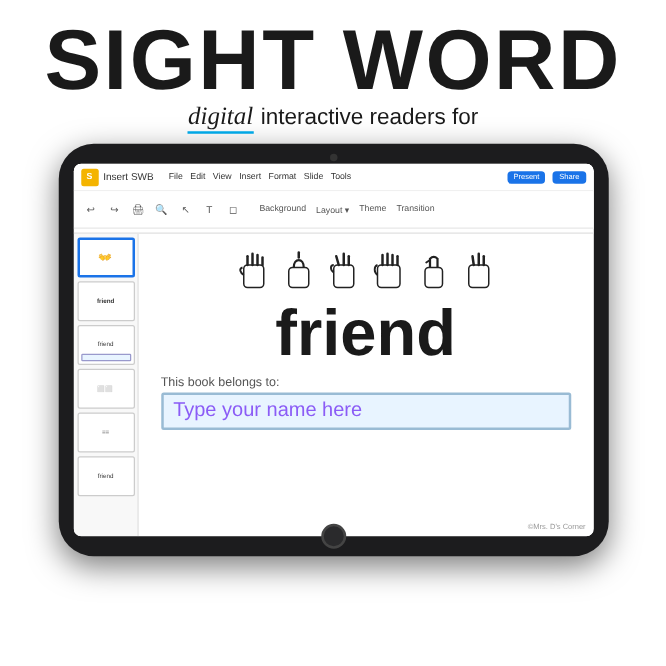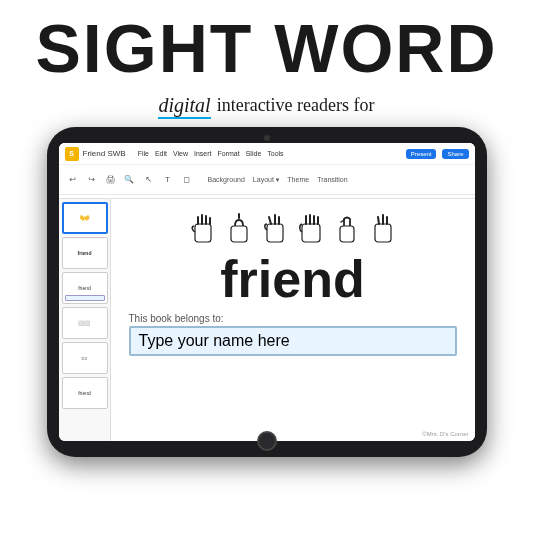--- a/index.html
+++ b/index.html
@@ -40,21 +40,21 @@
       font-family: 'Arial Black', Arial, sans-serif;
     }
 
     
     .subtitle-row {
       width: 100%;
       display: flex;
       align-items: center;
       justify-content: center;
       gap: 6px;
-      margin-top: 12px;
+      margin-top: 0;
     }
 
     .subtitle-digital {
       font-size: 20px;
       color: #1a1a1a;
       font-family: 'Brush Script MT', cursive;
       font-style: italic;
       position: relative;
     }
 
@@ -64,21 +64,21 @@
       bottom: -2px;
       left: 0;
       width: 100%;
       height: 2px;
       background: #00aeef;
     }
 
     .subtitle-interactive {
       font-size: 18px;
       color: #1a1a1a;
-      font-family: Liberation Serif, serif;
+      font-family: Liberation Sans, sans-serif;
     }
 
     .core-vocab-badge {
       background: #00aeef;
       color: #ffffff;
       padding: 3px 10px;
       font-size: 20px;
       font-weight: 900;
       font-family: 'Arial Black', Arial, sans-serif;
       line-height: 1.2;
@@ -323,21 +323,21 @@
       color: #555;
       margin-bottom: 2px;
     }
 
     .name-input-box {
       width: 100%;
       border: 2px solid #99bbd4;
       background: #e8f4ff;
       padding: 4px 8px;
       font-size: 16px;
-      color: #000000;
+      color: #8b5cf6;
       border-radius: 2px;
     }
 
     .copyright {
       position: absolute;
       bottom: 4px;
       right: 6px;
       font-size: 6px;
       color: #999;
     }
@@ -382,21 +382,21 @@
 
   <div class="tablet-container">
     <div class="tablet-camera"></div>
 
     <div class="tablet-screen">
 
       <div class="slides-toolbar">
         <div class="slides-menubar">
           <div class="slides-title-area">
             <div class="slides-icon">S</div>
-            <span class="slides-filename">Friend SWB</span>
+            <span class="slides-filename">Insert SWB</span>
           </div>
           <div class="slides-menu-items">
             <span class="slides-menu-item">File</span>
             <span class="slides-menu-item">Edit</span>
             <span class="slides-menu-item">View</span>
             <span class="slides-menu-item">Insert</span>
             <span class="slides-menu-item">Format</span>
             <span class="slides-menu-item">Slide</span>
             <span class="slides-menu-item">Tools</span>
           </div>

